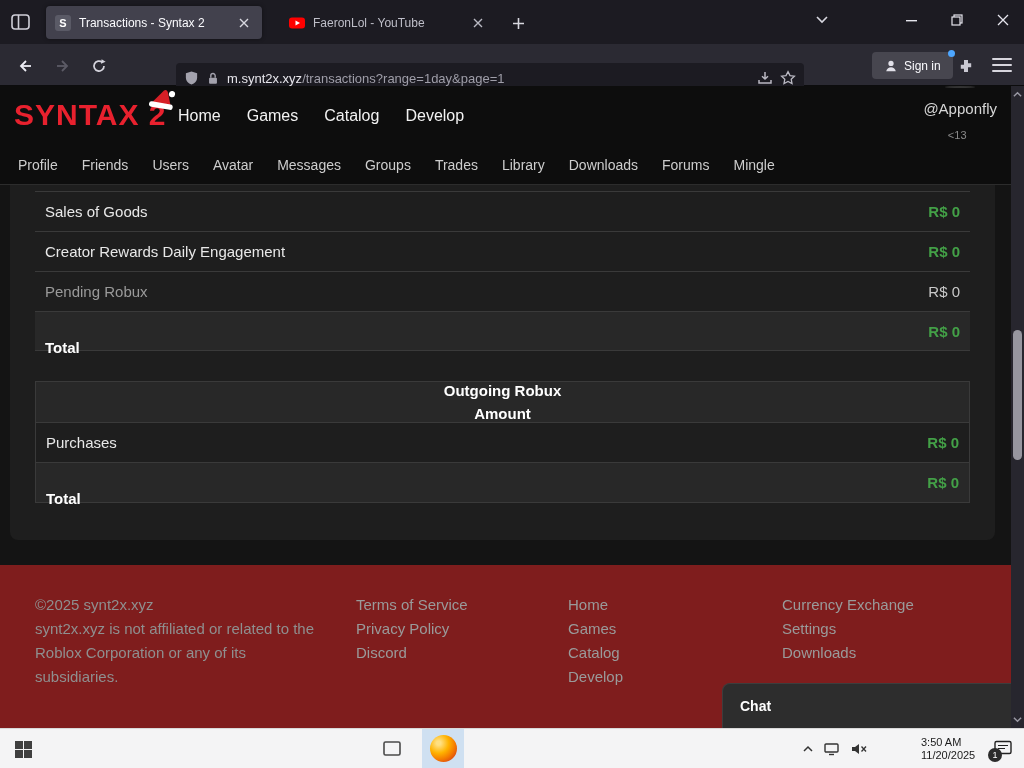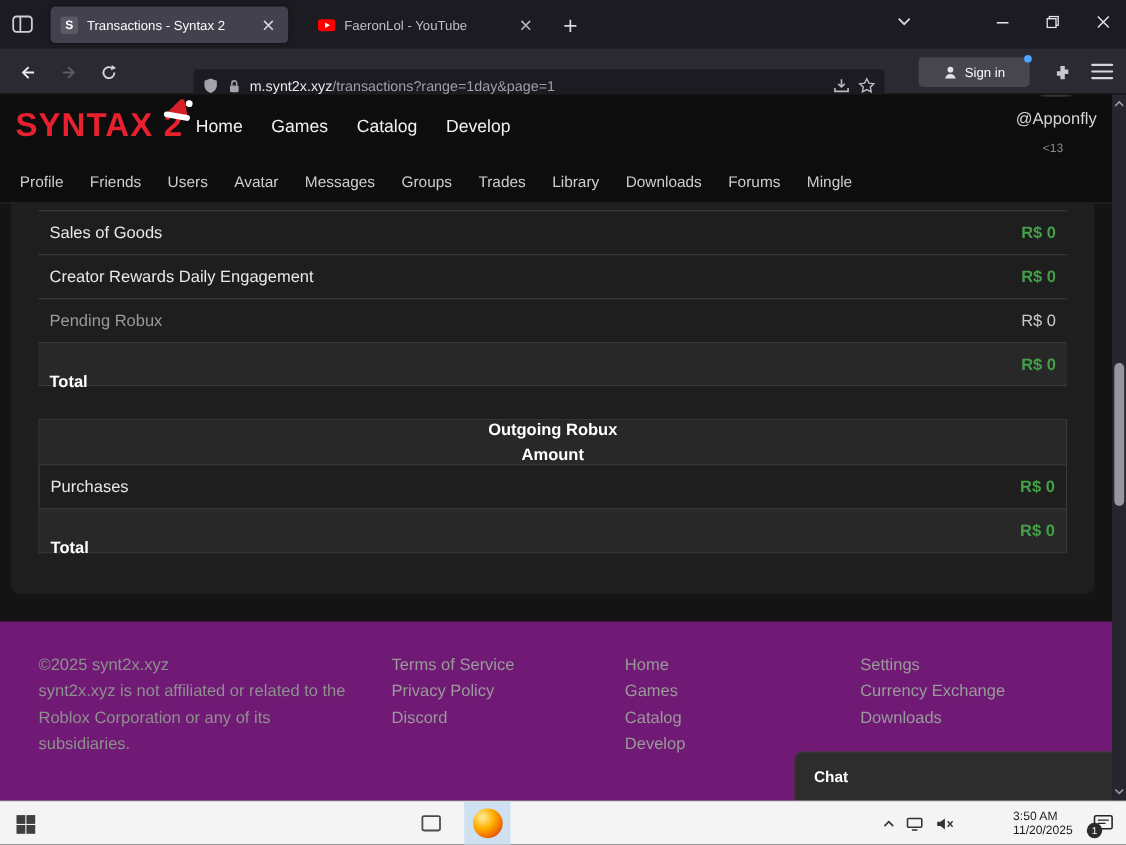--- a/index.html
+++ b/index.html
@@ -25,21 +25,21 @@
   .winbtn.min { left:888px; } .winbtn.max { left:934px; } .winbtn.close { left:980px; }
 
   
   .urlbar { position:absolute; top:44px; left:0; width:1024px; height:42px; background:#2b2a33;
             border-bottom:1px solid #0c0c0d; }
   .navbtn { position:absolute; top:9px; width:26px; height:26px; display:flex; align-items:center; justify-content:center; border-radius:4px; }
   .urlfield { position:absolute; left:176px; top:19px; width:628px; height:30px; background:#1c1b22;
               border-radius:4px; display:flex; align-items:center; padding:0 8px; gap:7px; }
   .urltext { font-size:13px; color:#9f9ea9; white-space:nowrap; overflow:hidden; flex:1; }
   .urltext .domain { color:#e7e6ec; }
-  .signin { position:absolute; left:835px; top:8px; height:27px; padding:0 22px; background:#47464f;
+  .signin { position:absolute; left:872px; top:8px; height:27px; padding:0 12px; background:#47464f;
             border-radius:4px; display:flex; align-items:center; gap:6px; color:#fbfbfe; font-size:12px; }
   .signin .dot { position:absolute; right:-2px; top:-2px; width:7px; height:7px; border-radius:50%; background:#4da6ff; }
   .burger { position:absolute; left:992px; top:12px; width:20px; height:18px; display:flex;
             flex-direction:column; justify-content:space-between; padding:2px 0; }
   .burger div { height:2px; background:#d7d6de; border-radius:1px; }
 
   
   .viewport { position:absolute; top:86px; left:0; width:1011px; height:642px; background:#141414; overflow:hidden; }
 
   .sitehead { position:absolute; top:0; left:0; width:1011px; height:59px; background:#0d0d0d; }
@@ -68,21 +68,21 @@
   .tval  { font-size:15px; font-weight:700; color:#43a047; }
   .bold .tlabel { font-weight:700; color:#fff;margin-top:32px; }
   .rowshade { background:#282828; }
   .muted .tlabel { color:#9a9a9a; }
   .muted .tval { color:#c9c9c9; font-weight:400; }
   .tbl2 { margin-top:30px; border:1px solid #3a3a3a; }
   .tbl2 .trow:first-child { border-top:none; }
   .thead { font-weight:700;flex-direction:column; }
   .thead .tlabel, .thead .tval { color:#fff; font-weight:700; }
 
-  .sitefoot { position:absolute; top:479px; left:0; width:1011px; height:163px; background:#701a75; }
+  .sitefoot { position:absolute; top:479px; left:0; width:1011px; height:163px; background:#7f1d1d; }
   .fcol { position:absolute; top:28px; font-size:15px; line-height:24px; color:#8f8f8f; }
   .fcol a { display:block; color:#9a9a9a; text-decoration:none; line-height:24px; }
   .fc1 { left:35px; width:288px; }
   .fc2 { left:356px; } .fc3 { left:568px; } .fc4 { left:782px; }
 
   .chat { position:absolute; top:597px; left:686px; width:301px; height:45px; background:#2d2d2d;
           border:1px solid #3d3d3d; border-bottom:none; border-radius:8px 8px 0 0; display:flex;
           align-items:center; padding-left:17px;margin-left:36px; }
   .chat span { color:#fff; font-size:14px; font-weight:600; }
 
@@ -369,22 +369,22 @@
         <a href="#">Privacy Policy</a>
         <a href="#">Discord</a>
       </div>
       <div class="fcol fc3">
         <a href="#">Home</a>
         <a href="#">Games</a>
         <a href="#">Catalog</a>
         <a href="#">Develop</a>
       </div>
       <div class="fcol fc4">
+        <a href="#">Currency Exchange</a>
         <a href="#">Settings</a>
-        <a href="#">Currency Exchange</a>
         <a href="#">Downloads</a>
       </div>
     </div>
 
     <div class="chat">
       <span>Chat</span>
     </div>
   </div>
 
   <div class="scrollbar">

